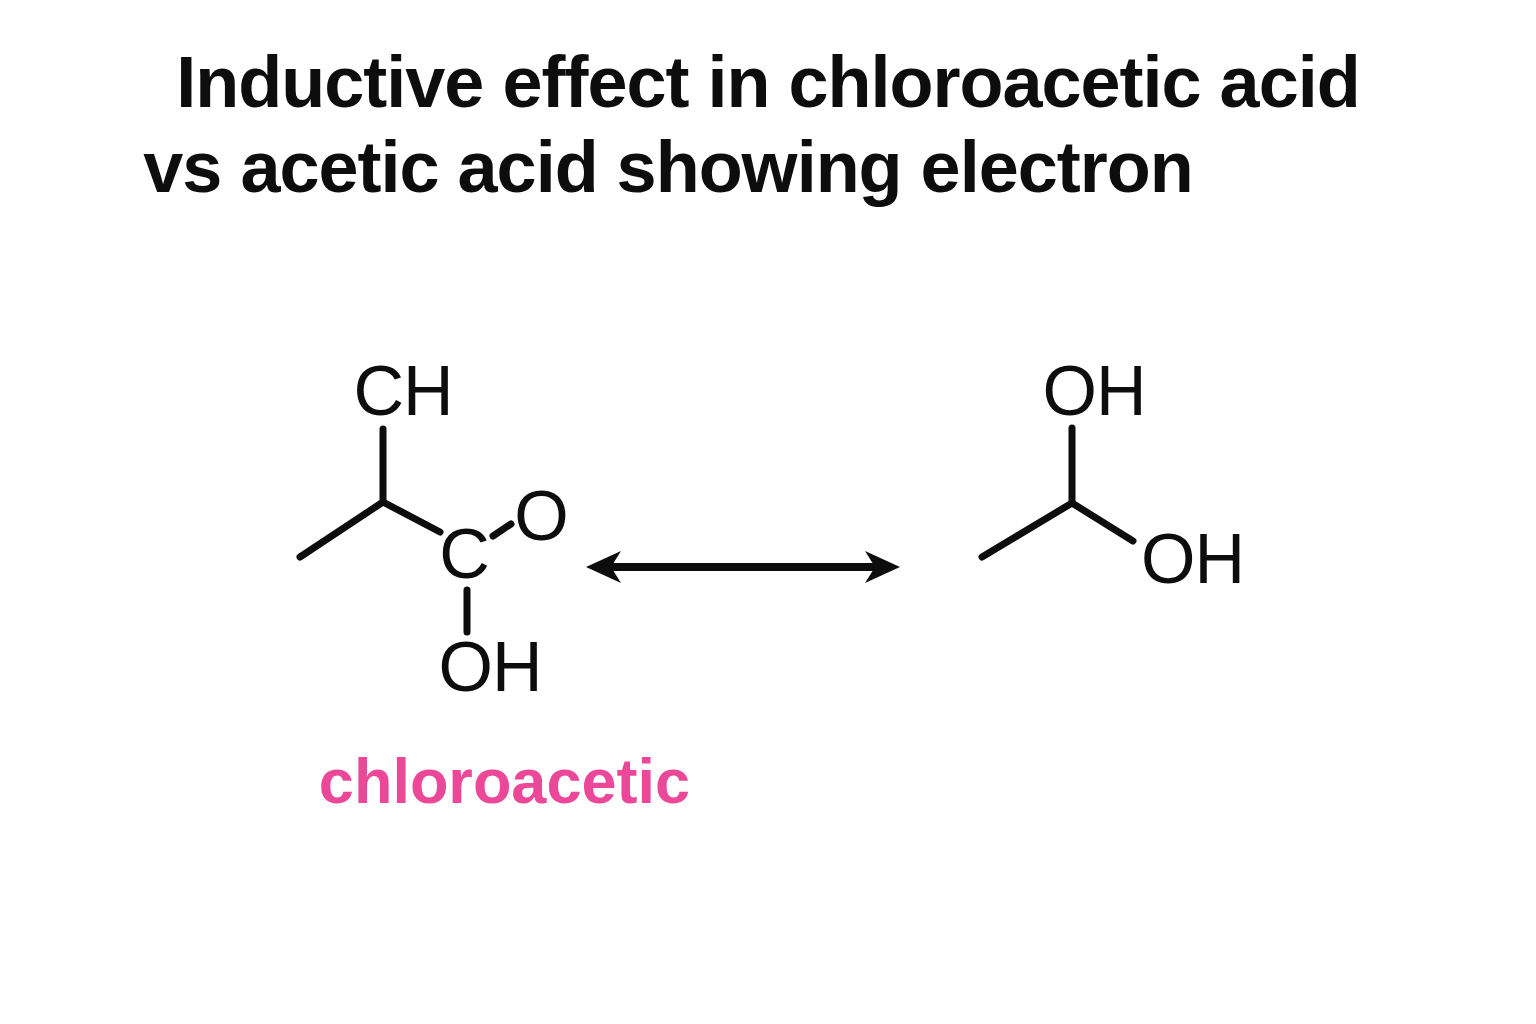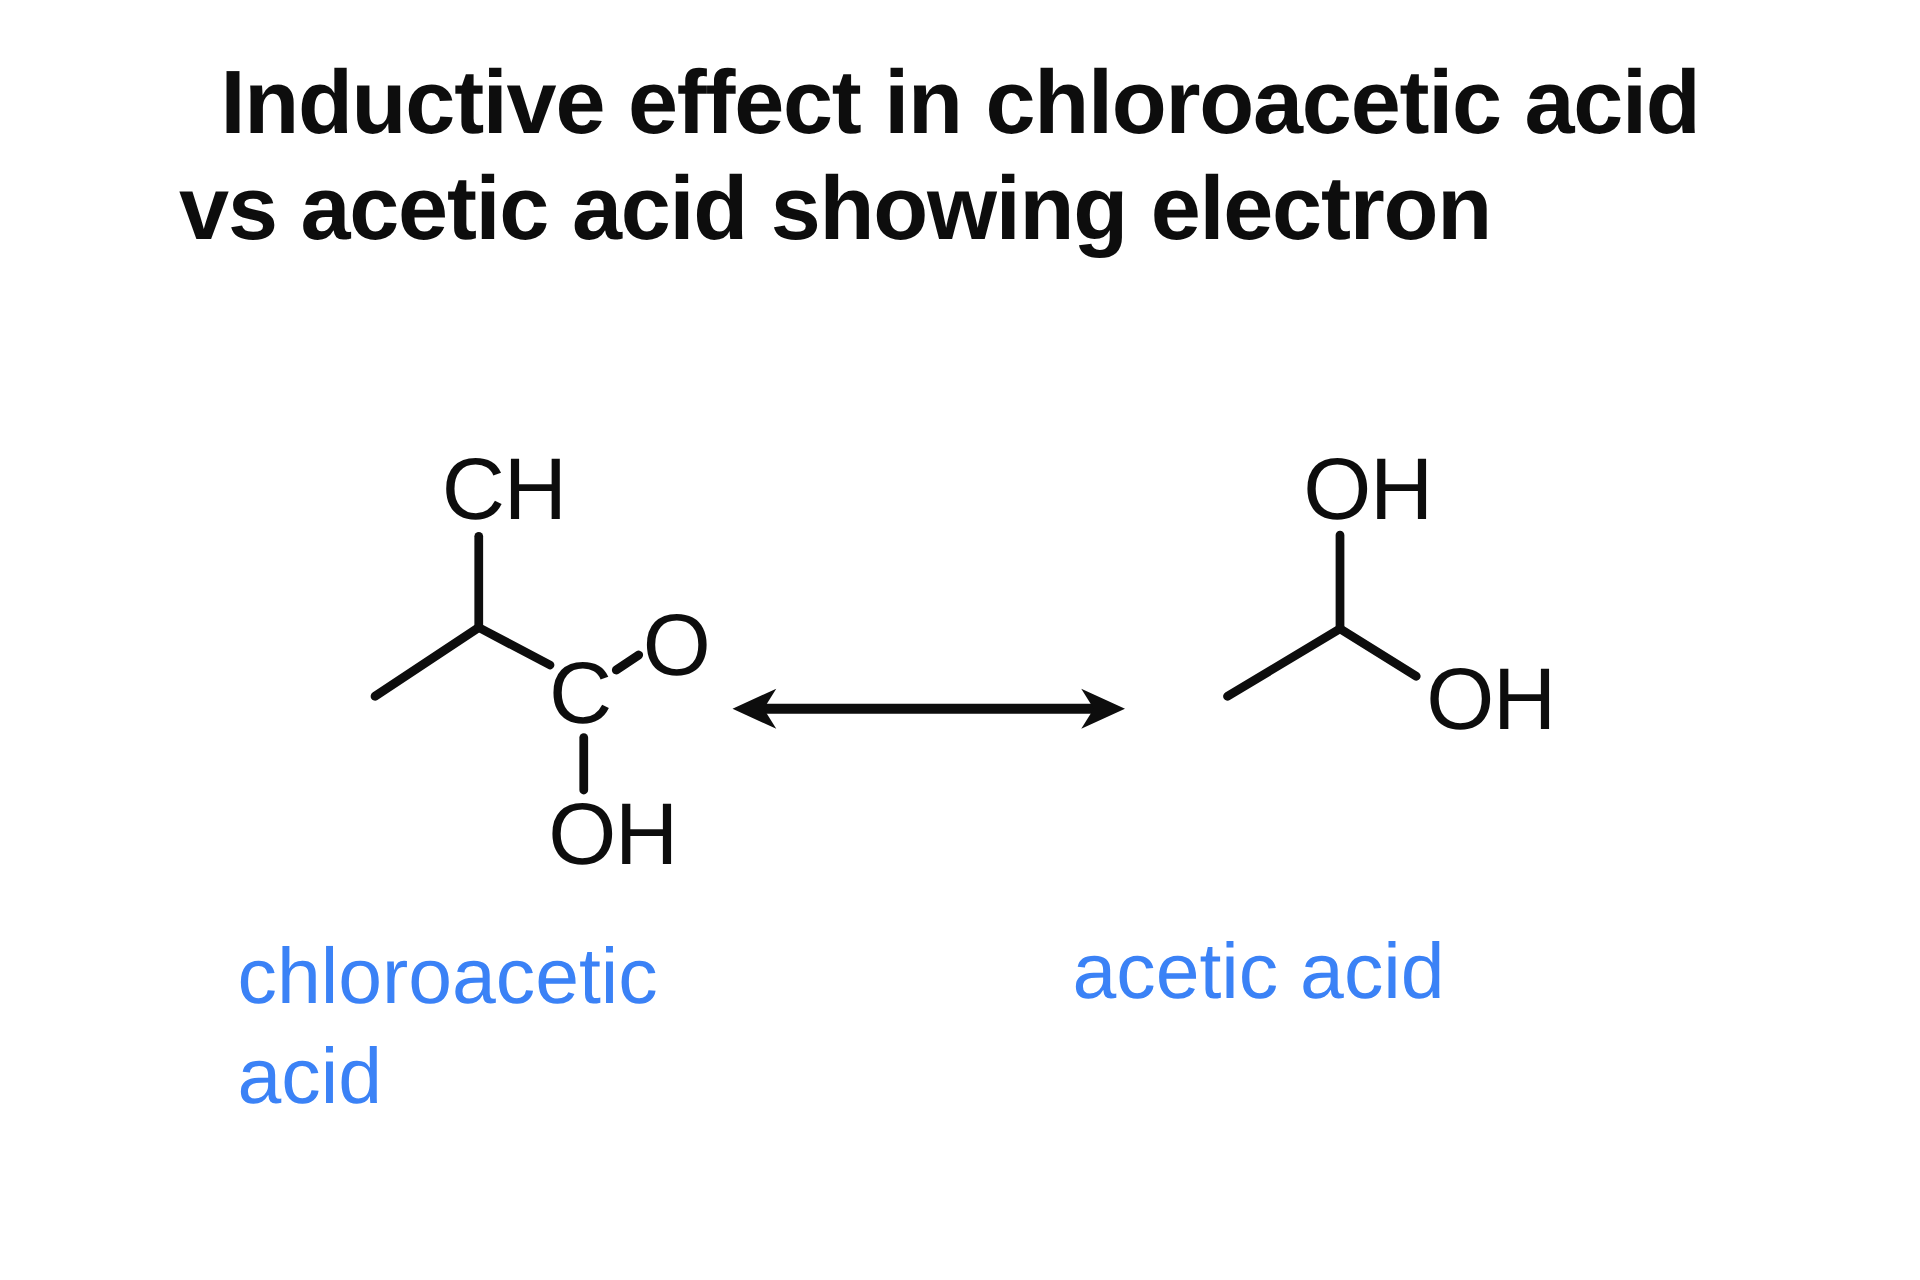--- a/index.html
+++ b/index.html
@@ -49,25 +49,25 @@
   .structures text {
     fill: #0d0d0d;
     font-family: "Liberation Sans", sans-serif;
     font-size: 70px;
     font-weight: 400;
     letter-spacing: -1px;
   }
   .arrow-shaft { stroke-width: 8 !important; stroke-linecap: butt !important; }
   .mol-label {
     position: absolute;
-    text-align: left;
+    text-align: right;
     font-size: 63px;
-    font-weight: 400;
+    font-weight: 700;
     line-height: 80px;
-    color: #3b82f6;
+    color: #ec4899;
   }
   .mol-label.left  { top: 741px; left: 190px;  width: 500px; }
   .mol-label.right { top: 737px; left: 858px;  width: 500px; }
 </style>
 </head>
 <body>
 
 <div class="canvas">
 
   <div class="title">
@@ -99,18 +99,16 @@
       <line x1="1072" y1="428" x2="1072" y2="503"></line>
       <line x1="1072" y1="503" x2="982" y2="557"></line>
       <line x1="1072" y1="503" x2="1133" y2="541"></line>
       <text x="1094" y="415" text-anchor="middle">OH</text>
       <text x="1141" y="583" text-anchor="start">OH</text>
     </g>
   </svg>
 
   <div class="mol-label left">
     <div>chloroacetic</div>
-    <div>acid</div>
   </div>
 
-  <div class="mol-label right">acetic acid</div>
 
 </div>
 
 </body></html>

